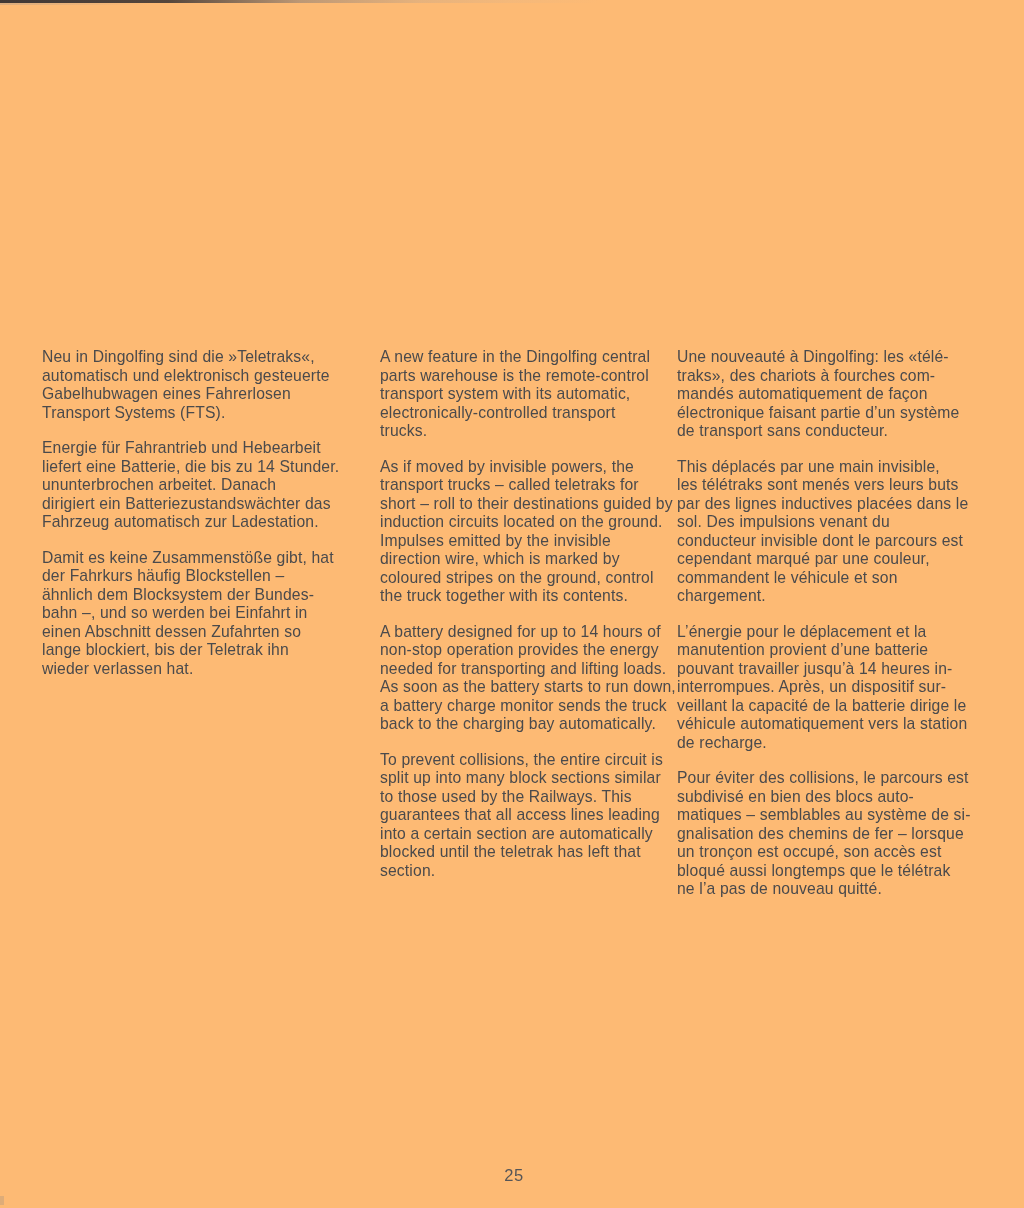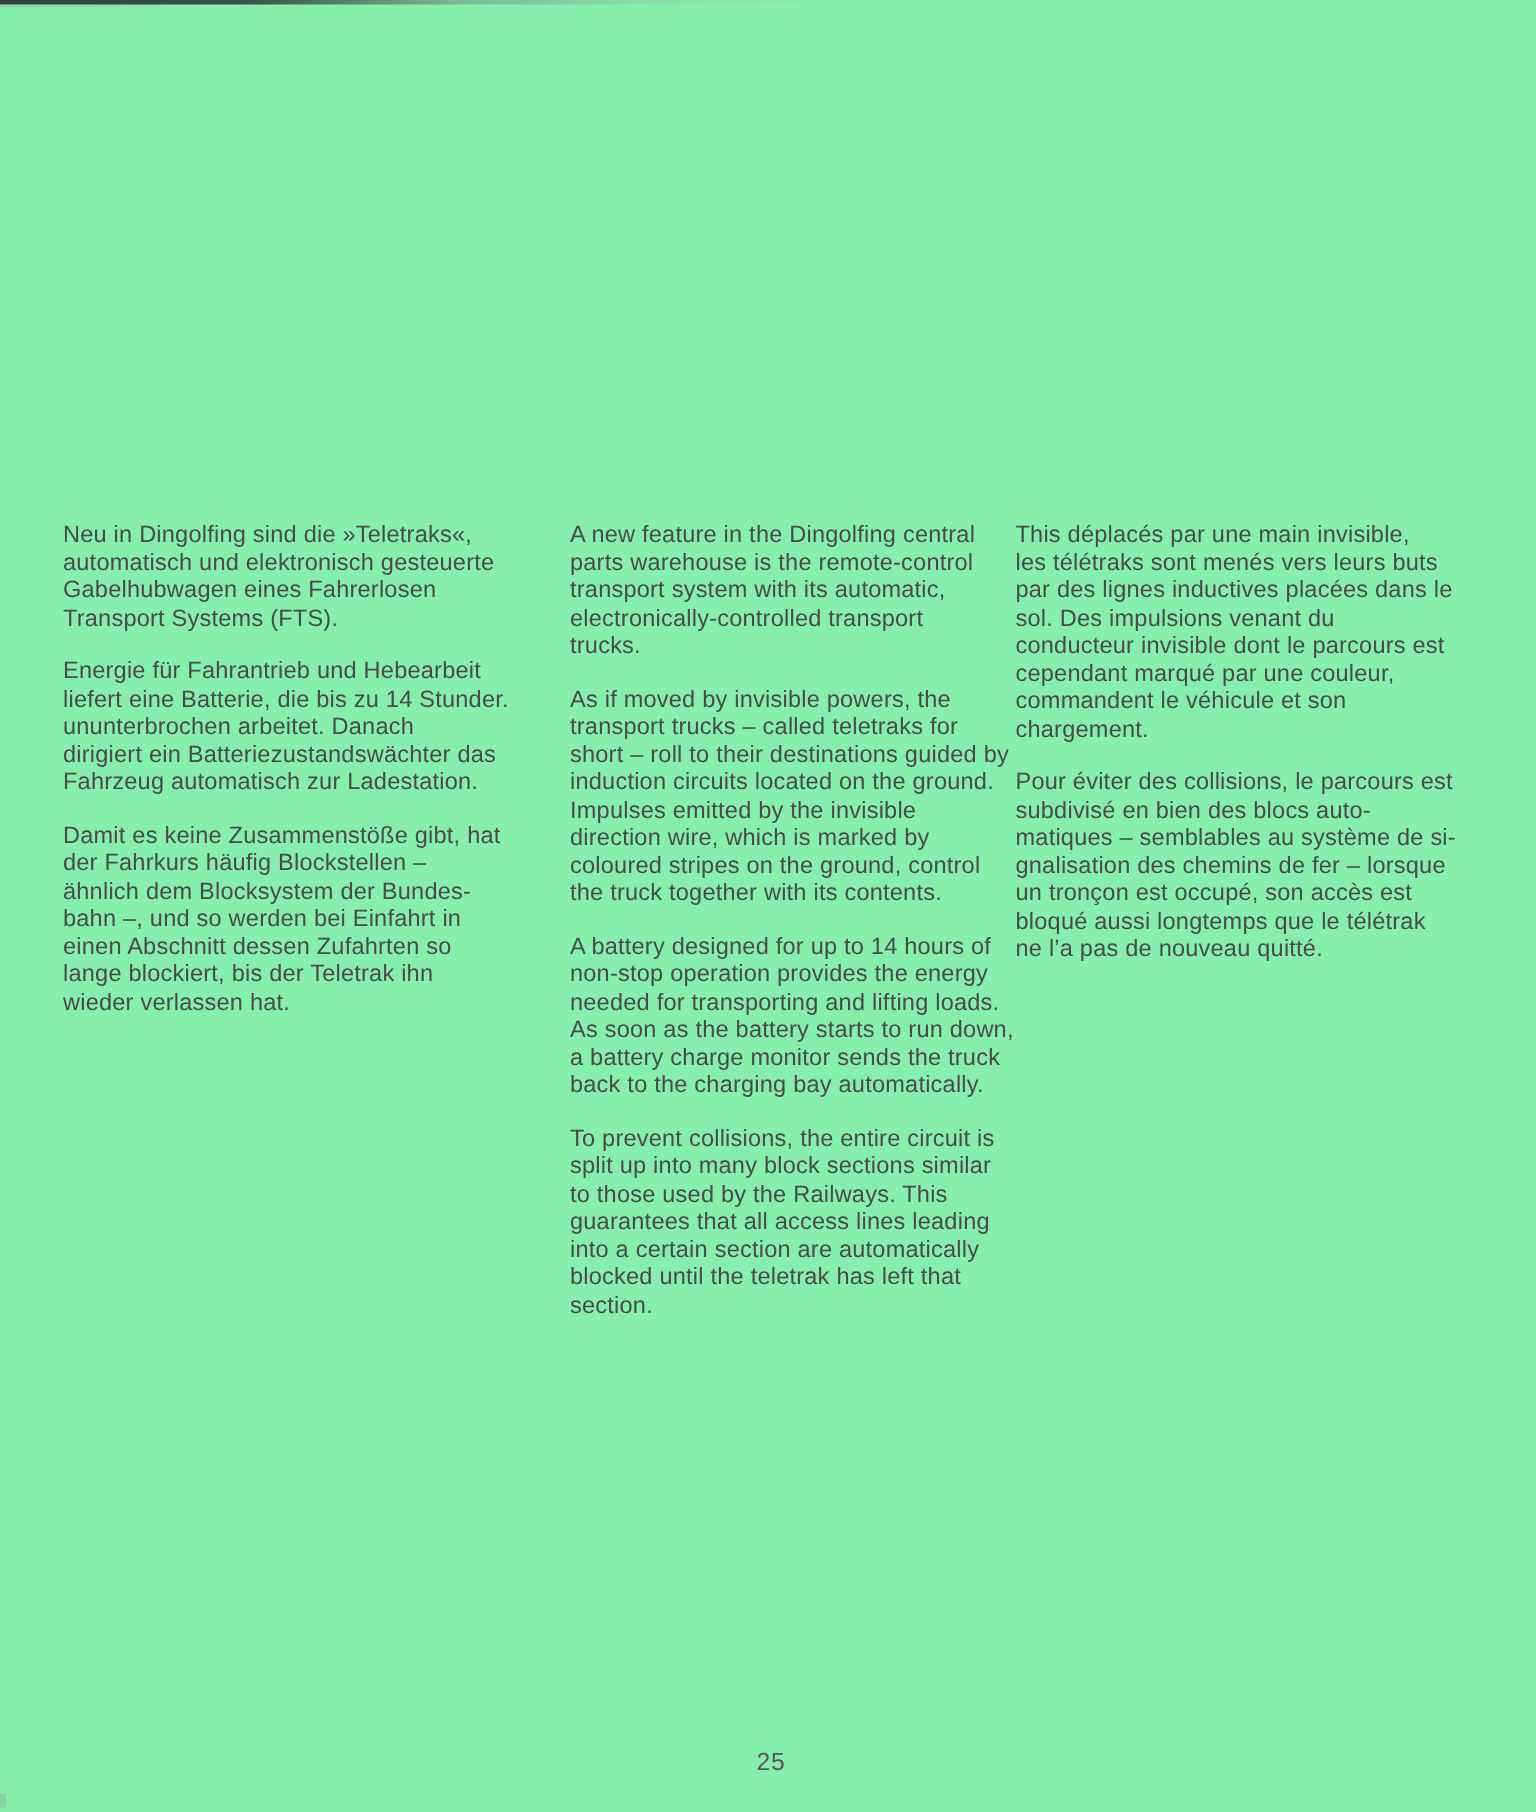--- a/index.html
+++ b/index.html
@@ -10,21 +10,21 @@
     width: 1024px;
     height: 1208px;
     background: #fcfcfb;
     position: relative;
     overflow: hidden;
     font-family: "Liberation Sans", sans-serif;
   }
   .page {
     position: absolute;
     inset: 0;
-    background: #86efac;
+    background: #fdba74;
   }
   .scan-artifact-top {
     position: absolute;
     top: 0;
     left: 0;
     width: 600px;
     height: 3px;
     background: linear-gradient(to right,
       rgba(38,38,44,0.88) 0%,
       rgba(38,38,44,0.78) 28%,
@@ -127,28 +127,40 @@
     <p>To prevent collisions, the entire circuit is
 split up into many block sections similar
 to those used by the Railways. This
 guarantees that all access lines leading
 into a certain section are automatically
 blocked until the teletrak has left that
 section.</p>
   </div>
 
   <div class="text-column col-fr">
+    <p>Une nouveauté à Dingolfing: les «télé-
+traks», des chariots à fourches com-
+mandés automatiquement de façon
+électronique faisant partie d’un système
+de transport sans conducteur.</p>
     <p>This déplacés par une main invisible,
 les télétraks sont menés vers leurs buts
 par des lignes inductives placées dans le
 sol. Des impulsions venant du
 conducteur invisible dont le parcours est
 cependant marqué par une couleur,
 commandent le véhicule et son
 chargement.</p>
+    <p>L’énergie pour le déplacement et la
+manutention provient d’une batterie
+pouvant travailler jusqu’à 14 heures in-
+interrompues. Après, un dispositif sur-
+veillant la capacité de la batterie dirige le
+véhicule automatiquement vers la station
+de recharge.</p>
     <p>Pour éviter des collisions, le parcours est
 subdivisé en bien des blocs auto-
 matiques – semblables au système de si-
 gnalisation des chemins de fer – lorsque
 un tronçon est occupé, son accès est
 bloqué aussi longtemps que le télétrak
 ne l’a pas de nouveau quitté.</p>
   </div>
 
   <div class="page-number">25</div>

